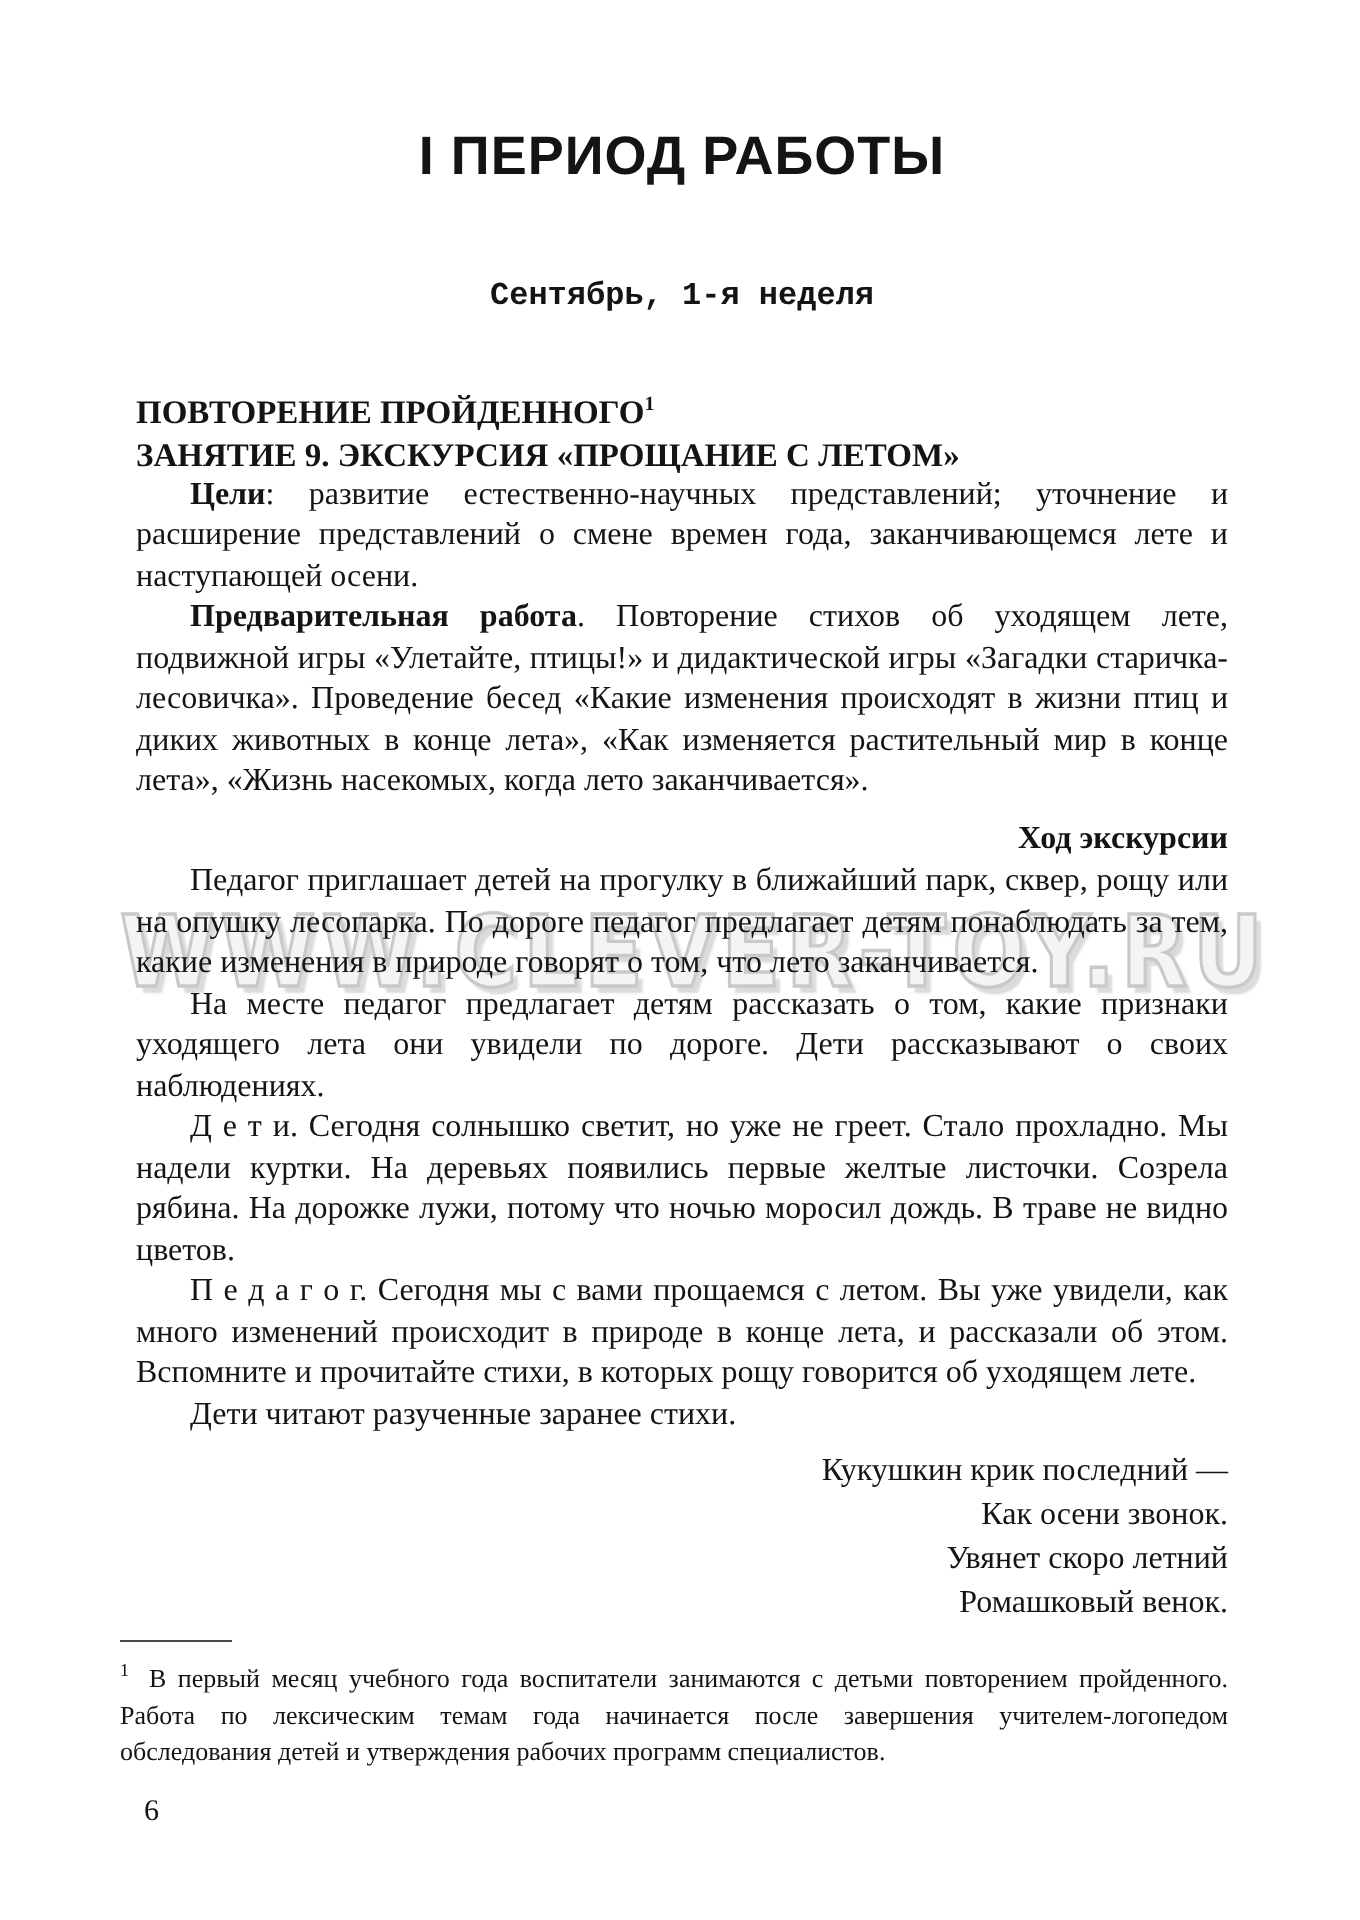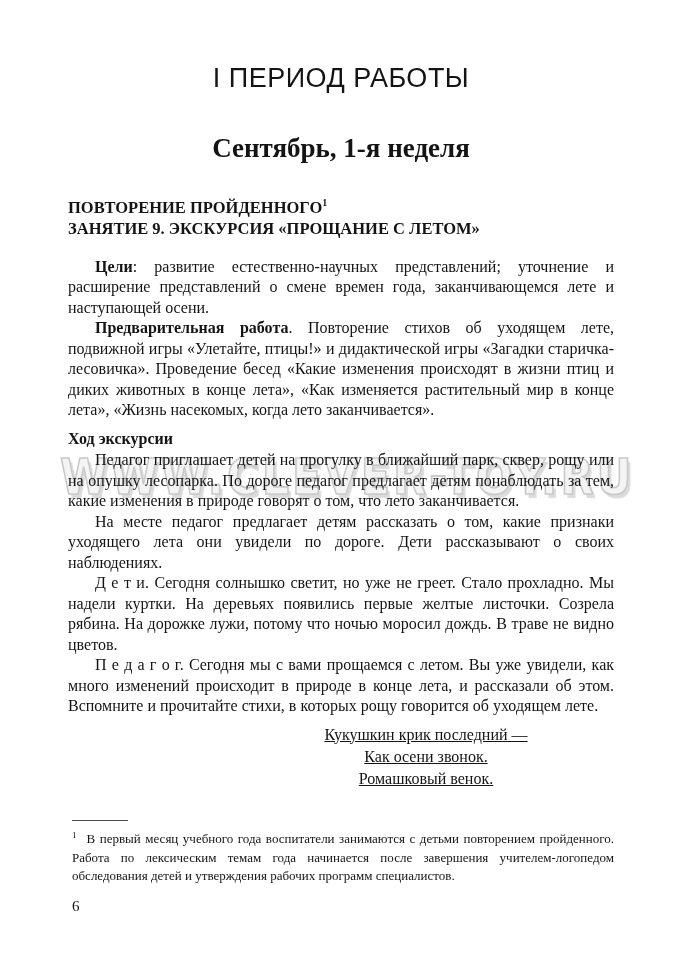--- a/index.html
+++ b/index.html
@@ -31,67 +31,65 @@
     transform: scaleY(1.15);
     user-select: none;
   }
   .content {
     position: relative;
     z-index: 1;
     padding: 0 66px 0 68px;
   }
   .part-title {
     font-family: "Liberation Sans", sans-serif;
-    font-weight: normal;
+    font-weight: bold;
     font-size: 27px;
     line-height: 32px;
     letter-spacing: 0.5px;
     text-align: center;
     margin-top: 62px;
   }
   .week-title {
-    font-family: Liberation Serif, serif;
+    font-family: Liberation Mono, monospace;
     font-weight: bold;
-    font-size: 27px;
+    font-size: 16px;
     line-height: 24px;
     text-align: center;
     margin-top: 42px;
   }
   .section-title {
     font-weight: bold;
     font-size: 16.5px;
     line-height: 21px;
     text-align: left;
     margin-top: 32px;
   }
   .section-title sup { font-size: 10px; }
   .body-block {
-    margin-top: 18px;
     font-size: 16px;
     line-height: 20.5px;
     text-align: justify;
   }
   .para { text-indent: 27px; }
   .subheading {
     font-weight: bold;
-    text-align: left;
+    text-align: right;
     text-indent: 0;
     margin: 8px 0 1px 0;
   }
   .italic { }
   .poem {
     margin: 7px 0 0 170px;
     line-height: 22px;
-    text-align: center;
+    text-align: right;
     text-indent: 0;
-    text-decoration: underline;
   }
   .footnote-area {
     position: absolute;
-    left: 72px;
+    left: 60px;
     right: 66px;
     top: 820px;
     z-index: 1;
     font-size: 13px;
     line-height: 18.5px;
     text-align: justify;
   }
   .footnote-rule {
     width: 56px;
     height: 0;
@@ -134,24 +132,26 @@
       <p class="subheading">Ход экскурсии</p>
 
       <p class="para italic">Педагог приглашает детей на прогулку в ближайший парк, сквер, рощу или на опушку лесопарка. По дороге педагог предлагает детям понаблюдать за тем, какие изменения в природе говорят о том, что лето заканчивается.</p>
 
       <p class="para italic">На месте педагог предлагает детям рассказать о том, какие признаки уходящего лета они увидели по дороге. Дети рассказывают о своих наблюдениях.</p>
 
       <p class="para"><span>Д е т и</span><span>. Сегодня солнышко светит, но уже не греет. Стало прохладно. Мы надели куртки. На деревьях появились первые желтые листочки. Созрела рябина. На дорожке лужи, потому что ночью моросил дождь. В траве не видно цветов.</span></p>
 
       <p class="para"><span>П е д а г о г</span><span>. Сегодня мы с вами прощаемся с летом. Вы уже увидели, как много изменений происходит в природе в конце лета, и рассказали об этом. Вспомните и прочитайте стихи, в которых рощу говорится об уходящем лете.</span></p>
 
+      <p class="para italic">Дети читают разученные заранее стихи.</p>
 
       <div class="poem">
         <div>Кукушкин крик последний —</div>
         <div>Как осени звонок.</div>
+        <div>Увянет скоро летний</div>
         <div>Ромашковый венок.</div>
       </div>
 
     </div>
   </div>
 
   <div class="footnote-area">
     <div class="footnote-rule"></div>
     <p class="footnote-text"><sup>1</sup><span>В первый месяц учебного года воспитатели занимаются с детьми повторением пройденного. Работа по лексическим темам года начинается после завершения учителем-логопедом обследования детей и утверждения рабочих программ специалистов.</span></p>
   </div>

